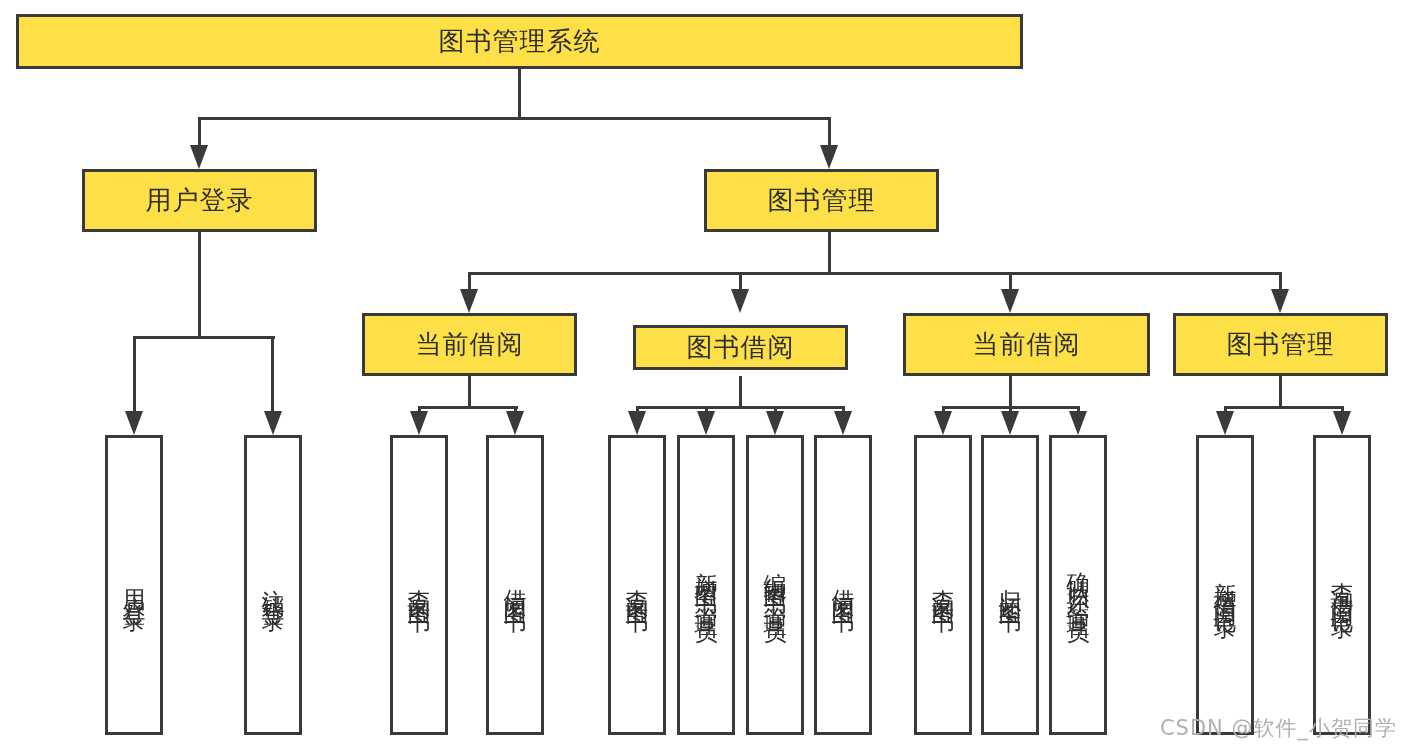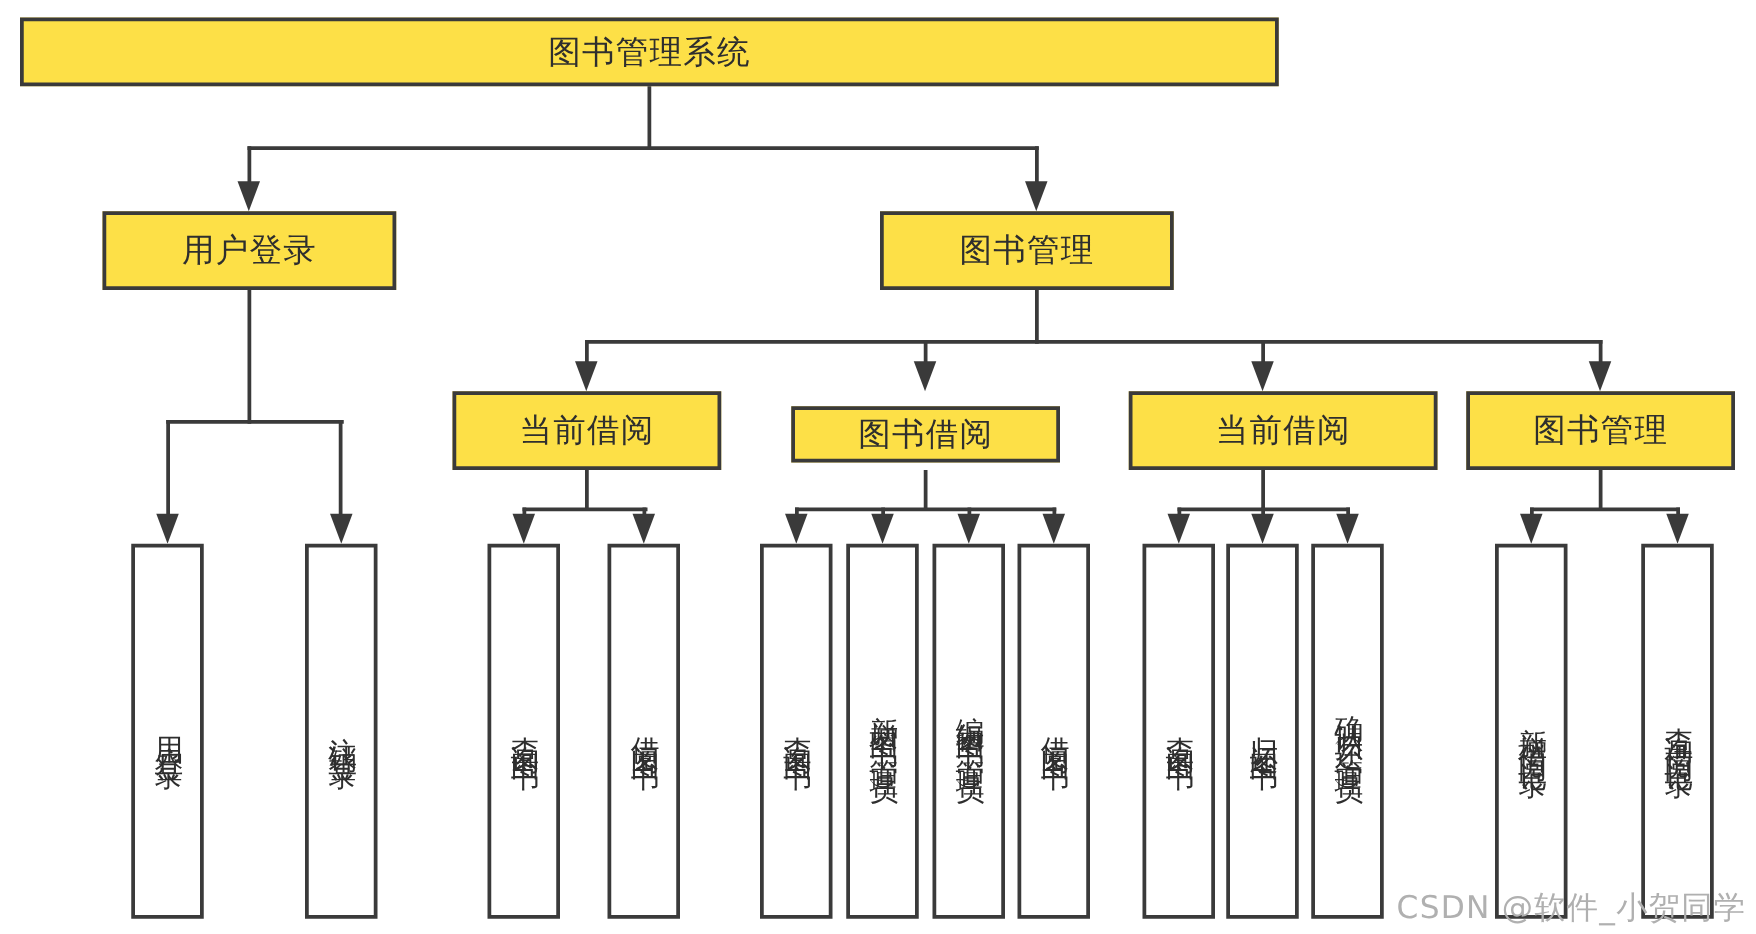--- a/index.html
+++ b/index.html
@@ -26,21 +26,21 @@
   }
   .hline{position:absolute;height:3px;background:var(--line-color,#3a3a3a);}
   .vline{position:absolute;width:3px;background:var(--line-color,#3a3a3a);}
   .arrow{
     position:absolute;width:0;height:0;
     border-left:9px solid transparent;border-right:9px solid transparent;
     border-top:24px solid var(--line-color,#3a3a3a);
   }
   .watermark{
     position:absolute;right:8px;bottom:5px;
-    font-size:25px;letter-spacing:1px;white-space:nowrap;
+    font-size:21px;letter-spacing:1px;white-space:nowrap;
     color:var(--watermark-color,#b0b0b0);
     margin-left:33px;
   }
 </style>
 </head>
 <body style="--line-color: #3a3a3a; --text-color: #2e2e2e; --watermark-color: #b0b0b0; --bg-color: #ffffff;">
 
 <div class="canvas">
 
   <div class="box" style="left:16px;top:14px;width:1007px;height:55px">

